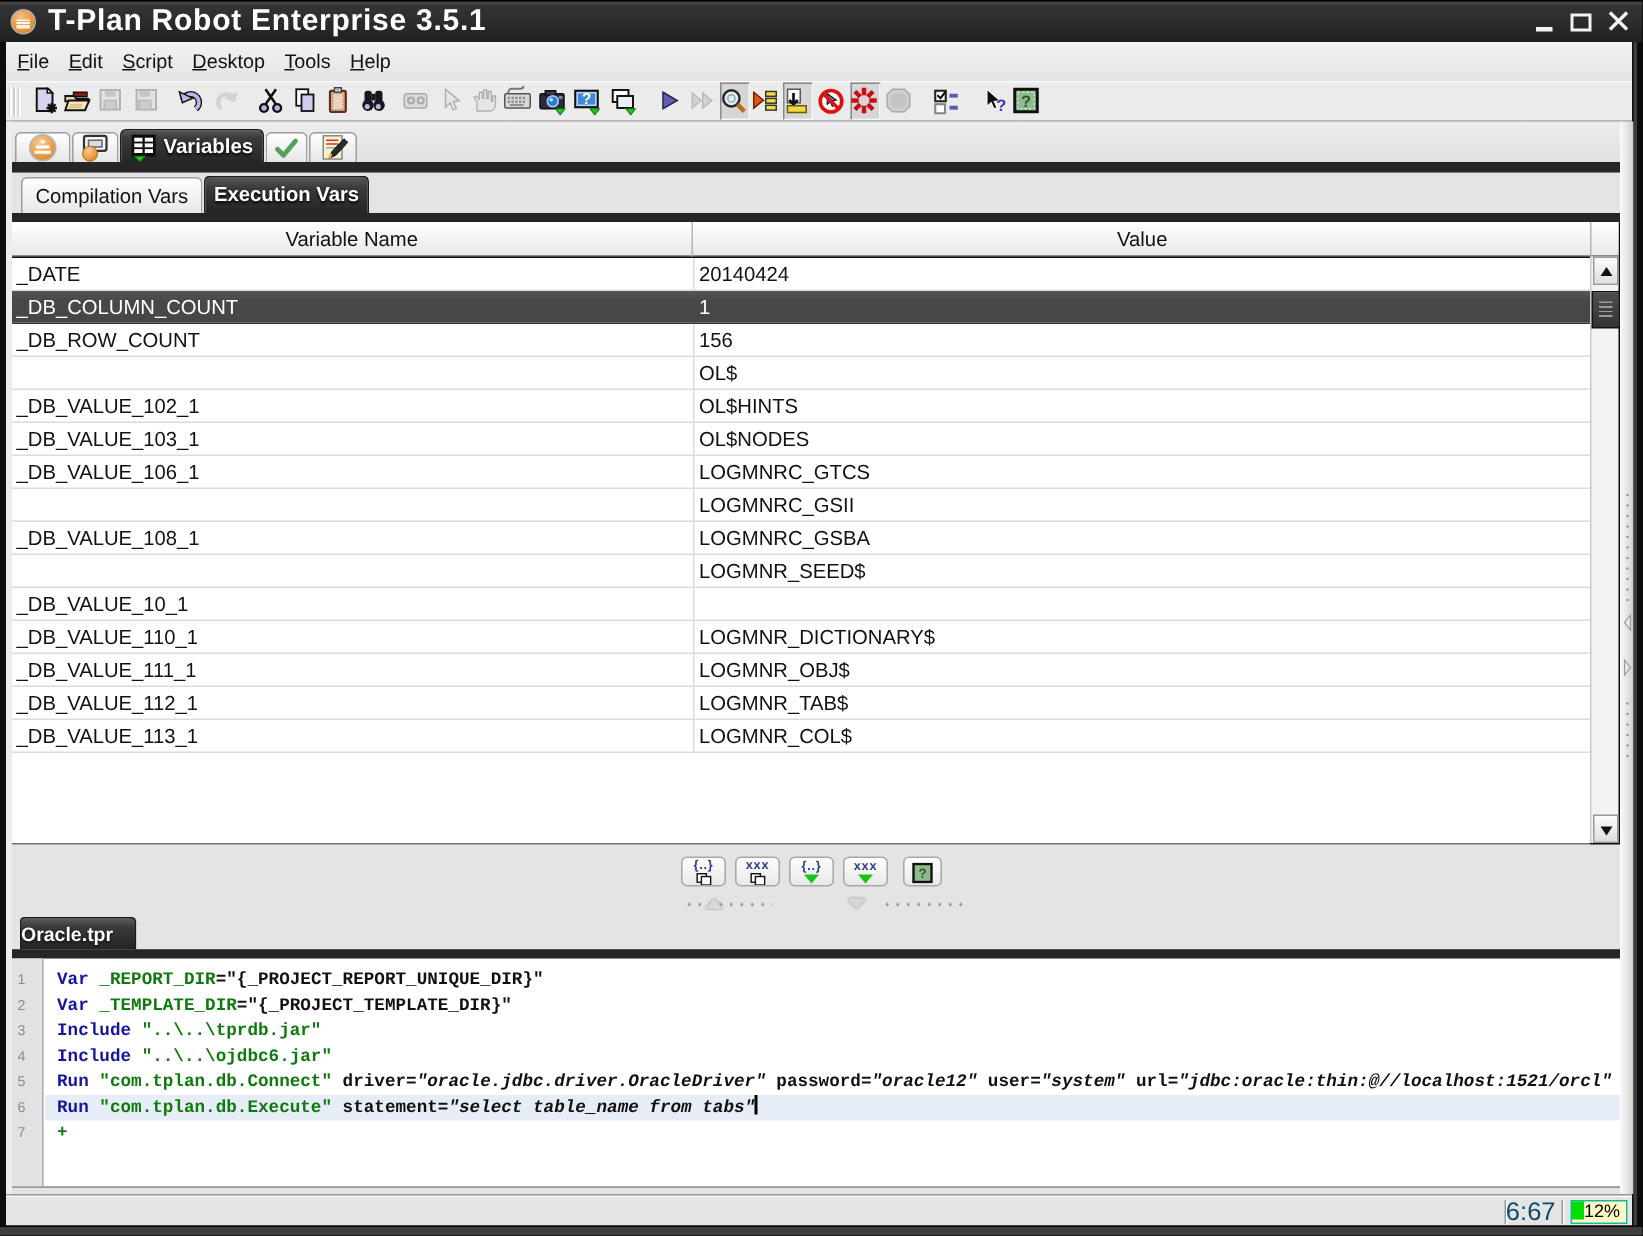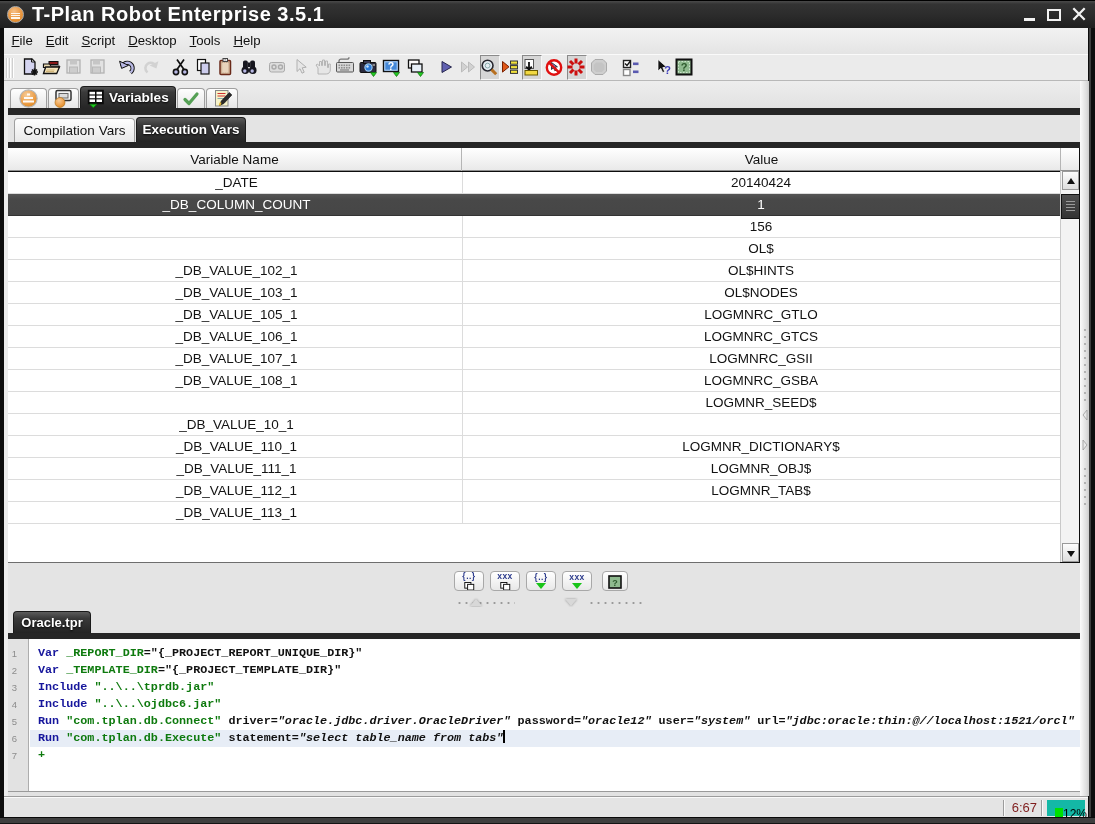--- a/index.html
+++ b/index.html
@@ -59,21 +59,21 @@
 #tab2-2 { left:132px; width:110px; background:linear-gradient(#595959 0%,#3a3a3a 30%,#252525 100%); border-color:#1c1c1c;
   color:#fff; font-weight:bold; line-height:23px; height:25px; text-shadow:0 1px 2px #000; }
 #bar2 { left:4px; top:142px; width:1084px; height:6px; background:#262626; }
 
 
 #thead { left:8px; top:148px; width:1071px; height:23px; background:linear-gradient(#ffffff,#e9e9e9);
   border-bottom:1px solid #8f8f8f; }
 .hcell { position:absolute; top:0; height:23px; line-height:23px; font-size:13.5px; color:#111; text-align:center;
   border-right:1px solid #b5b5b5; }
 #tbody { left:8px; top:171.5px; width:1052px; height:391px; background:#fff; border-bottom:1px solid #6e6e6e; overflow:hidden; }
-.trow { position:relative; width:100%; height:22px; border-bottom:1px solid #dcdcdc; font-size:13.5px; color:#121212;text-align:center; }
+.trow { position:relative; width:100%; height:22px; border-bottom:1px solid #dcdcdc; font-size:13.5px; color:#121212; }
 .trow .c1 { position:absolute; left:3px; top:0; width:451px; height:21px; line-height:21px; }
 .trow .c2 { position:absolute; left:458px; top:0; width:590px; height:21px; line-height:21px; }
 .trow:after { content:""; position:absolute; left:454px; top:0; width:1px; height:22px; background:#dcdcdc; }
 #selrow { background:linear-gradient(#555 0,#484848 30%,#464646 100%); color:#fff; border-bottom:1px solid #333; }
 #selrow:after { display:none; }
 
 
 #vsb { left:1060px; top:171px; width:19px; height:391px; background:#f3f3f3; border-left:1px solid #c9c9c9; }
 .sbtn { position:absolute; left:1px; width:17px; height:19px; background:linear-gradient(#fdfdfd,#dedede);
   border:1px solid #9a9a9a; }
@@ -94,38 +94,38 @@
 .gtri { display:inline-block; width:0; height:0; border-left:5px solid transparent; border-right:5px solid transparent; border-top:6px solid #18c418; margin-top:1px; }
 .splitdots { position:absolute; top:38px; height:4px;
   background-image:radial-gradient(circle, #9a9a9a 1px, transparent 1.2px); background-size:7px 4px; }
 #splitup { position:absolute; top:36px; left:462px; width:0; height:0; border-left:6px solid transparent; border-right:6px solid transparent; border-bottom:7px solid #d8d8d8; filter:drop-shadow(0 0 1px #909090); }
 #splitdown { position:absolute; top:36px; left:557px; width:0; height:0; border-left:6px solid transparent; border-right:6px solid transparent; border-top:7px solid #d8d8d8; filter:drop-shadow(0 0 1px #909090); }
 
 
 #edzone { left:8px; top:607px; width:1072px; height:26px; background:#e4e4e4; }
 #edtab { position:absolute; left:5px; top:4px; width:78px; height:22px; background:linear-gradient(#5c5c5c 0%,#3a3a3a 30%,#242424 100%);
   border:1px solid #1a1a1a; border-bottom:none; border-radius:4px 4px 0 0; color:#fff; font-weight:bold; font-size:13px;
-  text-align:center; line-height:22px; text-shadow:0 1px 2px #000; }
+  text-align:left; line-height:22px; text-shadow:0 1px 2px #000; }
 #bar3 { left:4px; top:633px; width:1084px; height:6px; background:#262626; }
 #editor { left:8px; top:639px; width:1072px; height:152px; background:#fff; font-family:"Liberation Mono",monospace; }
 #gutter { position:absolute; left:0; top:0; width:20.5px; height:152px; background:#e2e2e2; border-right:1px solid #adadad; }
 .ln { position:absolute; left:0; width:9px; text-align:right; font-size:9.5px; color:#8c8c8c; font-family:"Liberation Sans",sans-serif; }
 .cl { position:absolute; left:30px; height:17px; line-height:17px; font-size:11.75px; font-weight:bold; color:#111; white-space:pre; }
 .k { color:#16169c; }
 .g { color:#0e7a0e;margin-top:32px; }
 .i { font-style:italic; }
 #hl6 { position:absolute; left:21.5px; top:90.5px; width:1050px; height:17px; background:#e7edf6; }
 .caret { display:inline-block; width:2px; height:13px; background:#000; vertical-align:-2px; }
 
 
 #statusbar { left:4px; top:796px; width:1084px; height:21px; background:#e4e4e4;
   border-top:1px solid #9c9c9c; box-shadow:inset 0 1px 0 #fafafa; }
 .ssep { position:absolute; top:3px; width:1px; height:16px; background:#9c9c9c; box-shadow:1px 0 0 #fafafa; }
-#s667 { position:absolute; right:51px; top:0; line-height:21px; font-size:13px; color:#7f1d1d; }
-#pbox { position:absolute; left:1043px; top:2.5px; width:38px; height:16px; background:#1d4ed8; border:8px solid #14b8a6; }
+#s667 { position:absolute; right:51px; top:0; line-height:21px; font-size:17px; color:#0c4a6e; }
+#pbox { position:absolute; left:1043px; top:2.5px; width:38px; height:16px; background:#fef9c3; border:1px solid #14b8a6; }
 #pfill { position:absolute; left:0; top:0; width:8px; height:12px; background:#00e000; }
 #ptext { position:absolute; left:8px; top:0; width:28px; line-height:12.5px; font-size:12px; color:#000; }
 </style>
 </head>
 <body>
 <div class="abs" id="titlebar"></div>
 <div class="abs" id="appicon"></div>
 <div class="abs" id="title-text">T-Plan Robot Enterprise 3.5.1</div>
 <div class="abs" id="btn-min"></div>
 <div class="abs" id="btn-max"></div>
@@ -377,43 +377,39 @@
 <div class="abs" id="tbody">
   <div class="trow">
       <span class="c1">_DATE</span>
       <span class="c2">20140424</span>
     </div>
   <div class="trow" id="selrow">
       <span class="c1">_DB_COLUMN_COUNT</span>
       <span class="c2">1</span>
     </div>
   <div class="trow">
+      <span class="c1">_DB_ROW_COUNT</span>
       <span class="c2">156</span>
     </div>
   <div class="trow">
       <span class="c2">OL$</span>
     </div>
   <div class="trow">
       <span class="c1">_DB_VALUE_102_1</span>
       <span class="c2">OL$HINTS</span>
     </div>
   <div class="trow">
       <span class="c1">_DB_VALUE_103_1</span>
       <span class="c2">OL$NODES</span>
     </div>
   <div class="trow">
-      <span class="c1">_DB_VALUE_105_1</span>
-      <span class="c2">LOGMNRC_GTLO</span>
-    </div>
-  <div class="trow">
       <span class="c1">_DB_VALUE_106_1</span>
       <span class="c2">LOGMNRC_GTCS</span>
     </div>
   <div class="trow">
-      <span class="c1">_DB_VALUE_107_1</span>
       <span class="c2">LOGMNRC_GSII</span>
     </div>
   <div class="trow">
       <span class="c1">_DB_VALUE_108_1</span>
       <span class="c2">LOGMNRC_GSBA</span>
     </div>
   <div class="trow">
       <span class="c2">LOGMNR_SEED$</span>
     </div>
   <div class="trow">
@@ -426,20 +422,21 @@
   <div class="trow">
       <span class="c1">_DB_VALUE_111_1</span>
       <span class="c2">LOGMNR_OBJ$</span>
     </div>
   <div class="trow">
       <span class="c1">_DB_VALUE_112_1</span>
       <span class="c2">LOGMNR_TAB$</span>
     </div>
   <div class="trow">
       <span class="c1">_DB_VALUE_113_1</span>
+      <span class="c2">LOGMNR_COL$</span>
     </div>
 </div>
 <div class="abs" id="vsb">
   <div class="sbtn" id="sb-up" style="top:0;"></div>
   <div class="sbtn" id="sb-down" style="top:371.5px;"></div>
   <div id="sb-thumb"></div>
 </div>
 
 <div class="abs" id="midpanel">
   <div class="mbtn" style="left:446px;">

